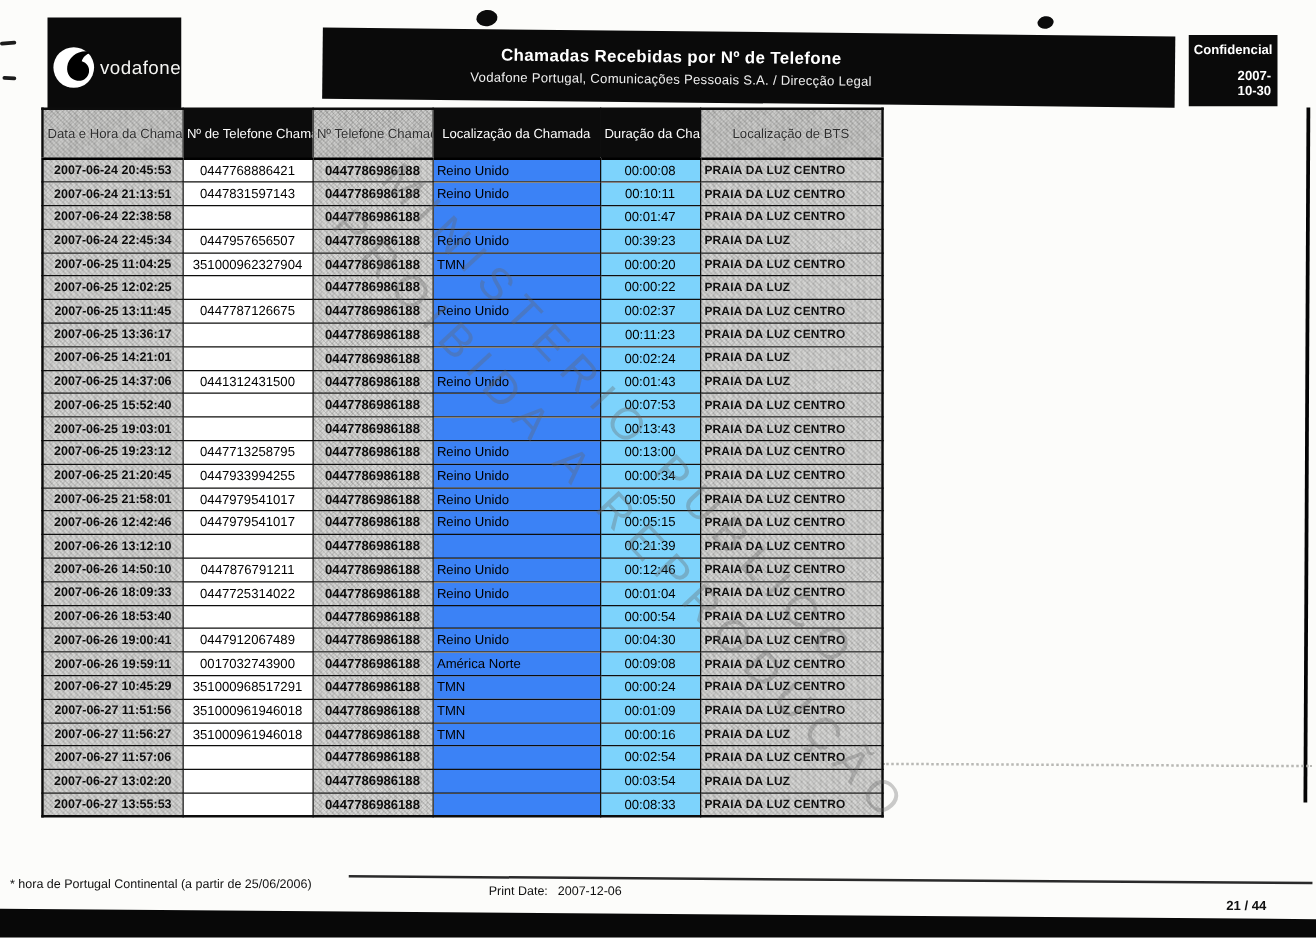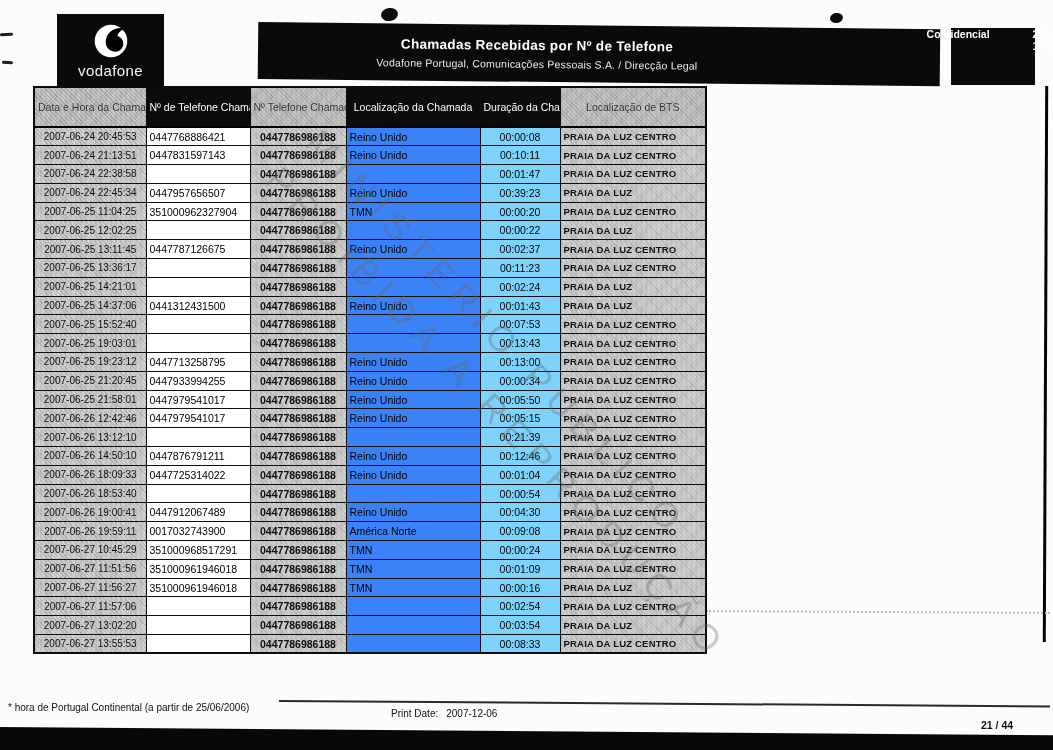--- a/index.html
+++ b/index.html
@@ -21,40 +21,40 @@
   .edge-dash{position:absolute;background:#1c1c1c;height:3px;border-radius:2px;}
   .dash-1{left:0;top:33px;width:13px;transform:rotate(-4deg);}
   .dash-2{left:2px;top:61px;width:11px;transform:rotate(3deg);}
   .right-scan-line{position:absolute;left:1044px;top:86px;width:3px;height:556px;background:#050505;transform:rotate(.25deg);}
   .dotted-artifact{position:absolute;left:706px;top:611px;width:344px;border-top:2px dotted #b8b8b4;transform:rotate(.3deg);}
   .bottom-bar{position:absolute;left:-6px;top:727px;width:1075px;height:32px;background:#080808;transform:rotate(.45deg);transform-origin:left top;}
 
   
   .logo-box{
     position:absolute;left:38px;top:14px;width:107px;height:74px;
-    background:#0a0a0a;display:flex;flex-direction:column;align-items:center;justify-content:flex-start;
-    padding-top:6px;box-sizing:border-box;margin-left:19px;
+    background:#0a0a0a;display:flex;flex-direction:row;align-items:center;justify-content:flex-start;
+    padding-top:6px;box-sizing:border-box;
   }
   .logo-mark{width:42px;height:42px;}
   .logo-word{color:#f5f5f3;font-size:15px;letter-spacing:.4px;margin-top:0px;font-weight:400;}
 
   .title-bar{
     position:absolute;left:258px;top:22px;width:682px;height:57px;
     background:#0a0a0a;color:#fff;
     display:flex;flex-direction:column;justify-content:center;align-items:center;
     gap:5px;box-sizing:border-box;padding-right:124px;
     transform:rotate(.6deg);transform-origin:left center;
   }
   .doc-title{font-size:13.5px;font-weight:bold;letter-spacing:.3px;white-space:nowrap;}
   .doc-subtitle{font-size:10.5px;font-weight:400;letter-spacing:.2px;white-space:nowrap;color:#eee;}
 
   .conf-box{
-    position:absolute;left:951px;top:28px;width:84px;height:57px;
+    position:absolute;left:951px;top:28px;width:71px;height:57px;
     background:#0a0a0a;color:#fff;text-align:center;
-    display:flex;flex-direction:row;justify-content:center;gap:9px;
+    display:flex;flex-direction:column;justify-content:center;gap:9px;
   }
   .conf-label{font-size:10.5px;font-weight:bold;}
   .conf-date{font-size:10.5px;font-weight:bold;padding-left:34px;}
 
   
   table.calls{
     position:absolute;left:33px;top:86px;width:672px;
     border-collapse:collapse;table-layout:fixed;
     border:2px solid #0c0c0c;
   }
@@ -68,22 +68,22 @@
   .h-black{background:#0c0c0c;color:#fdfdfd;}
   .h-noise{color:#2d2d2d;font-weight:bold;text-shadow:0 0 1px rgba(255,255,255,.55);}
   .noise{
     background-color:#c9c9c7;
     background-image:
       repeating-linear-gradient(45deg, rgba(35,35,35,.16) 0 1px, transparent 1px 3px),
       repeating-linear-gradient(135deg, rgba(255,255,255,.3) 0 1px, transparent 1px 2px),
       repeating-linear-gradient(90deg, rgba(60,60,60,.09) 0 2px, transparent 2px 5px);
   }
   .h-noise.noise{background-color:#b9b9b7;}
-  .c-date{font-size:10px;font-weight:400;text-align:center;color:#0c0c0c;}
-  .c-caller{font-size:10.5px;text-align:left;color:#000;background:#fff;}
+  .c-date{font-size:10px;font-weight:700;text-align:center;color:#0c0c0c;}
+  .c-caller{font-size:10.5px;text-align:center;color:#000;background:#fff;}
   .c-called{font-size:10.5px;font-weight:600;text-align:center;color:#0c0c0c;}
   .c-loc{font-size:10.5px;text-align:left;padding-left:5px;color:#000;background:#3b82f6;}
   .c-dur{font-size:10.5px;text-align:center;color:#000;background:#7dd3fc;}
   .c-bts{font-size:9.5px;font-weight:bold;text-align:left;padding-left:5px;letter-spacing:.2px;color:#101010;}
 
   
   .watermark{
     position:absolute;left:332px;top:118px;z-index:30;pointer-events:none;
     transform:rotate(47deg);transform-origin:0 0;
     font-size:36px;line-height:54px;letter-spacing:9px;font-weight:500;

